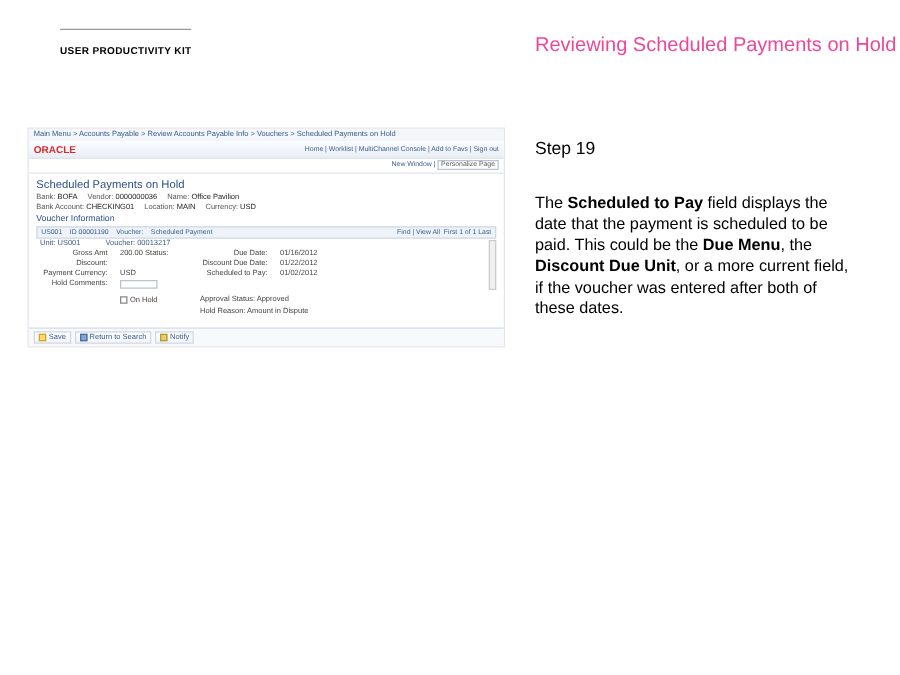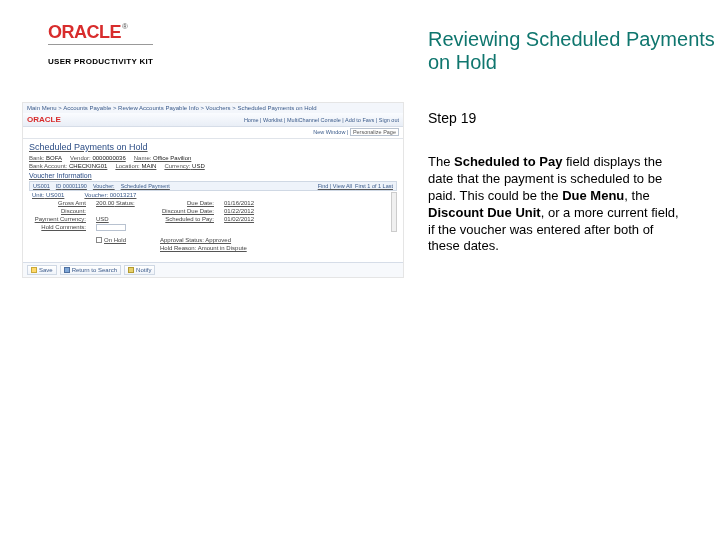--- a/index.html
+++ b/index.html
@@ -34,22 +34,22 @@
     font-weight: bold;
     letter-spacing: 0.3px;
     border-top: 1px solid #999;
     margin-top: 1px;
     padding-top: 12px;
   }
   .top-title {
     position: absolute;
     left: 428px;
     top: 28px;
-    font-size: 20px;
-    color: #0f766e;
+    font-size: 16px;
+    color: #ec4899;
   }
   .step-label {
     position: absolute;
     left: 428px;
     top: 110px;
     font-size: 14px;
     color: #000;
   }
   .desc {
     position: absolute;
@@ -108,21 +108,21 @@
     border-bottom: 1px solid #e0e4ea;
     white-space: nowrap;
   }
   .ss-toolbar .box {
     display: inline-block;
     border: 1px solid #b8c2d0;
     padding: 0 2px;
     background: #fff;
     color:#555;
   }
-  .ss-body { padding: 3px 6px; text-decoration: underline; }
+  .ss-body { padding: 3px 6px; }
   .ss-h1 {
     color: #2d4e86;
     font-size: 9px;
     font-weight: normal;
     margin-bottom: 3px;
   }
   .ss-row {
     display: flex;
     gap: 8px;
     font-size: 6px;
@@ -214,23 +214,20 @@
   }
   .ico { width:6px; height:6px; display:inline-block; }
   .ico-save { background:#ffd86b; border:1px solid #c9a938; }
   .ico-ret { background:#7fa7d8; border:1px solid #4d6fa0; }
   .ico-not { background:#e6cf6a; border:1px solid #b39a2e; }
 </style>
 </head>
 <body>
 
 <div class="logo-block">
-  <div>
-    <span class="oracle-word">ORACLE</span><span class="oracle-tm">®</span>
-  </div>
   <div class="oracle-sub">USER PRODUCTIVITY KIT</div>
 </div>
 
 <div class="top-title">Reviewing Scheduled Payments on Hold</div>
 <div class="step-label">Step 19</div>
 
 <div class="desc">
   <span>The </span><b>Scheduled to Pay</b><span> field displays the date that the payment is scheduled to be paid. This could be the </span><b>Due Menu</b><span>, the </span><b>Discount Due Unit</b><span>, or a more current field, if the voucher was entered after both of these dates.</span>
 </div>
 

